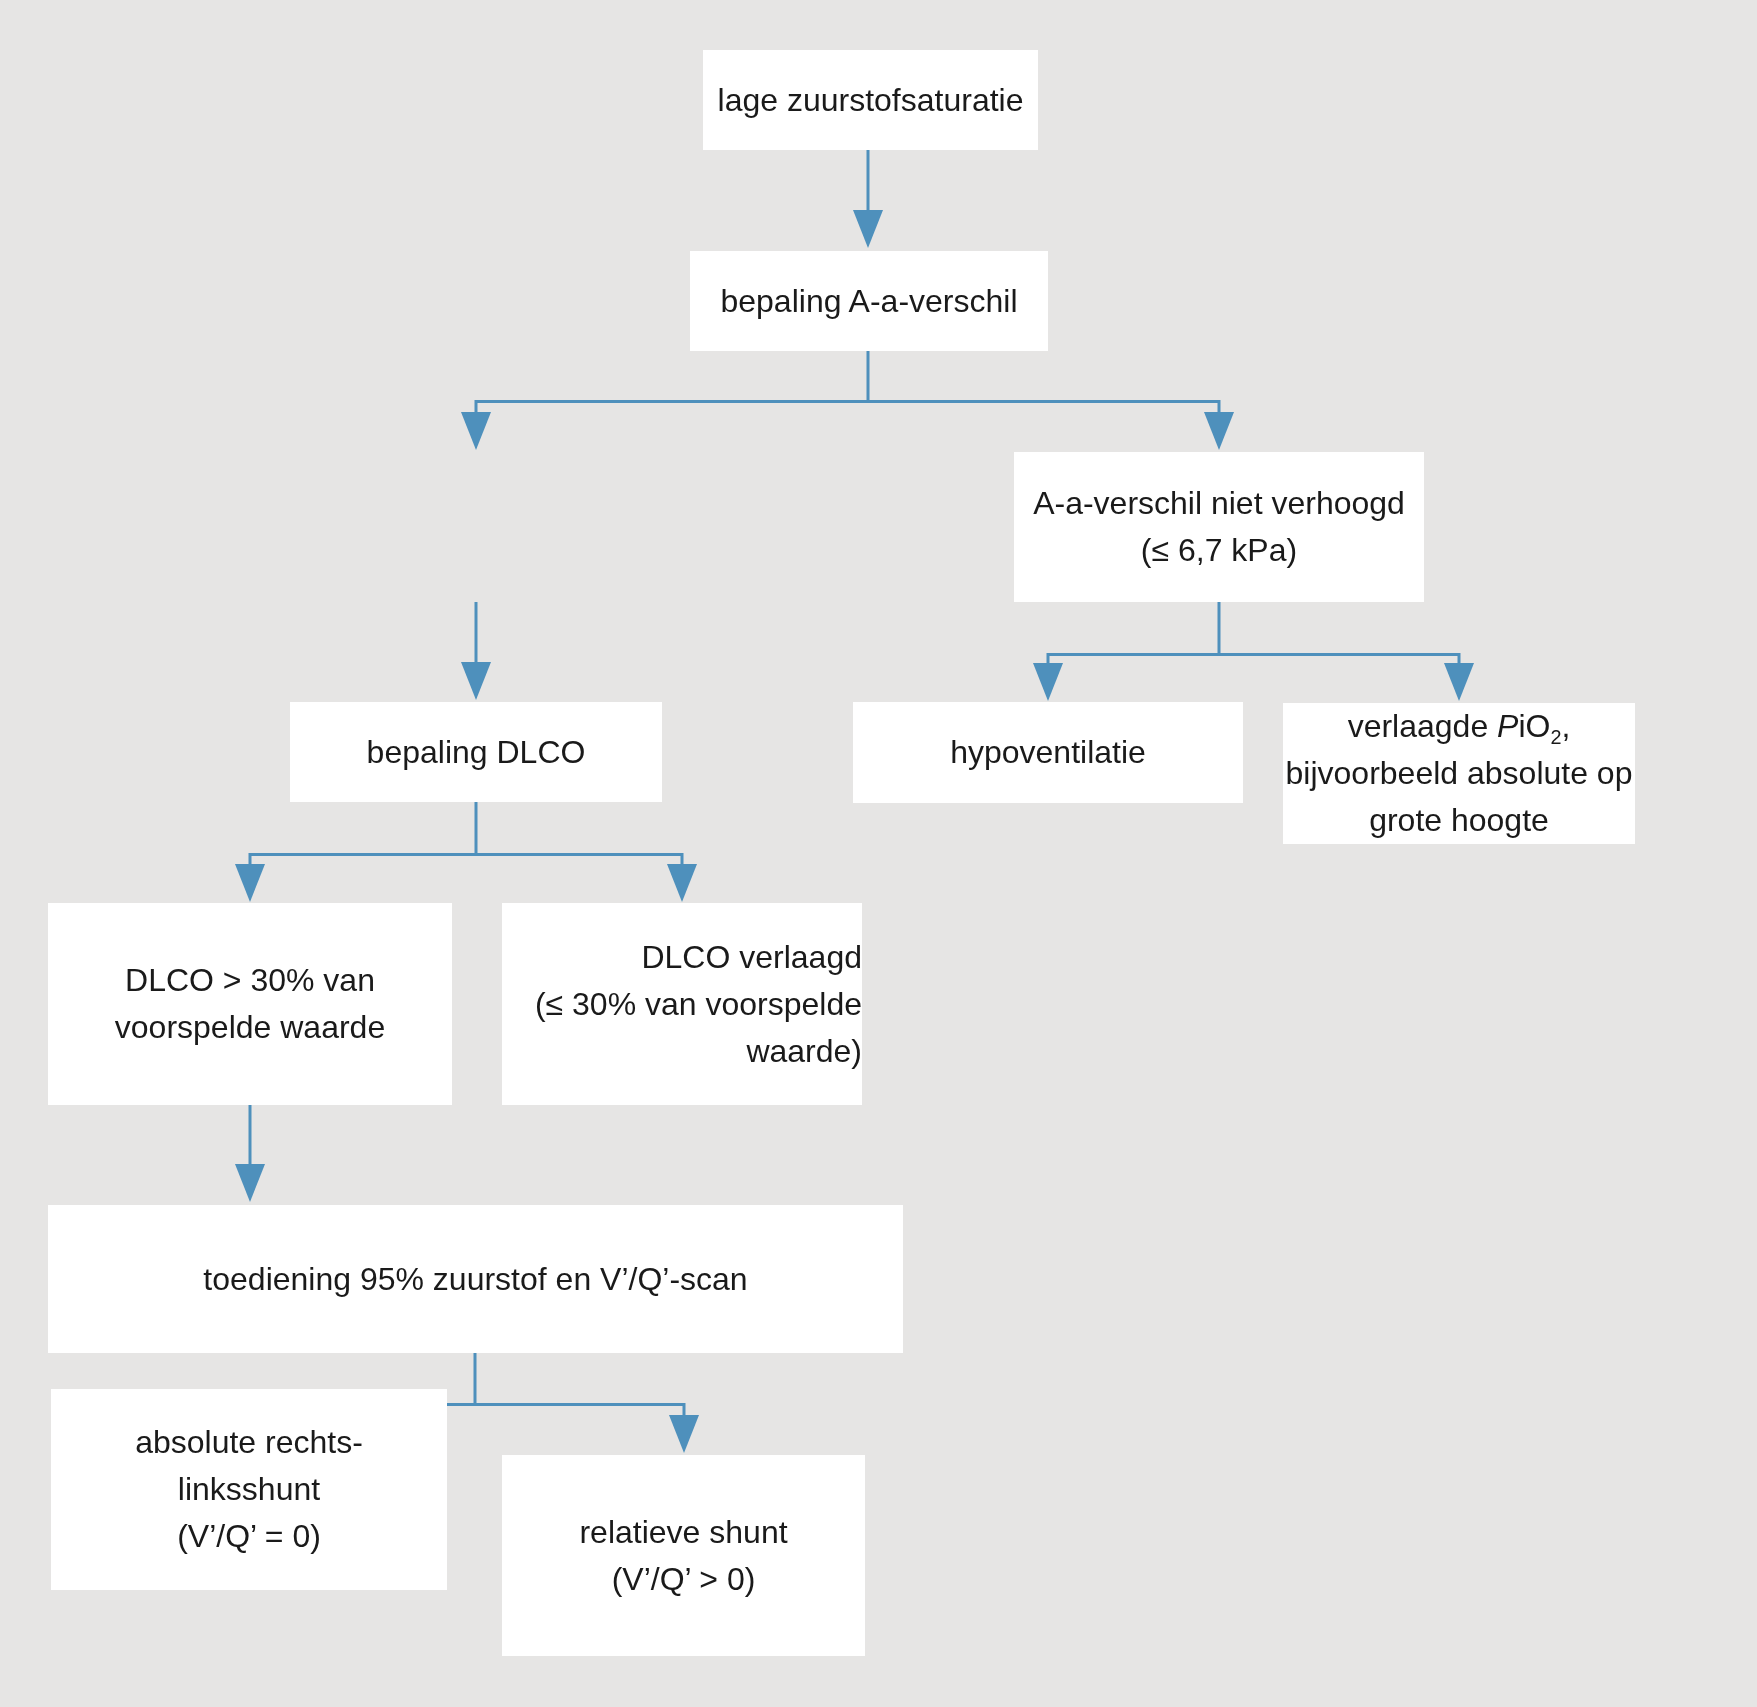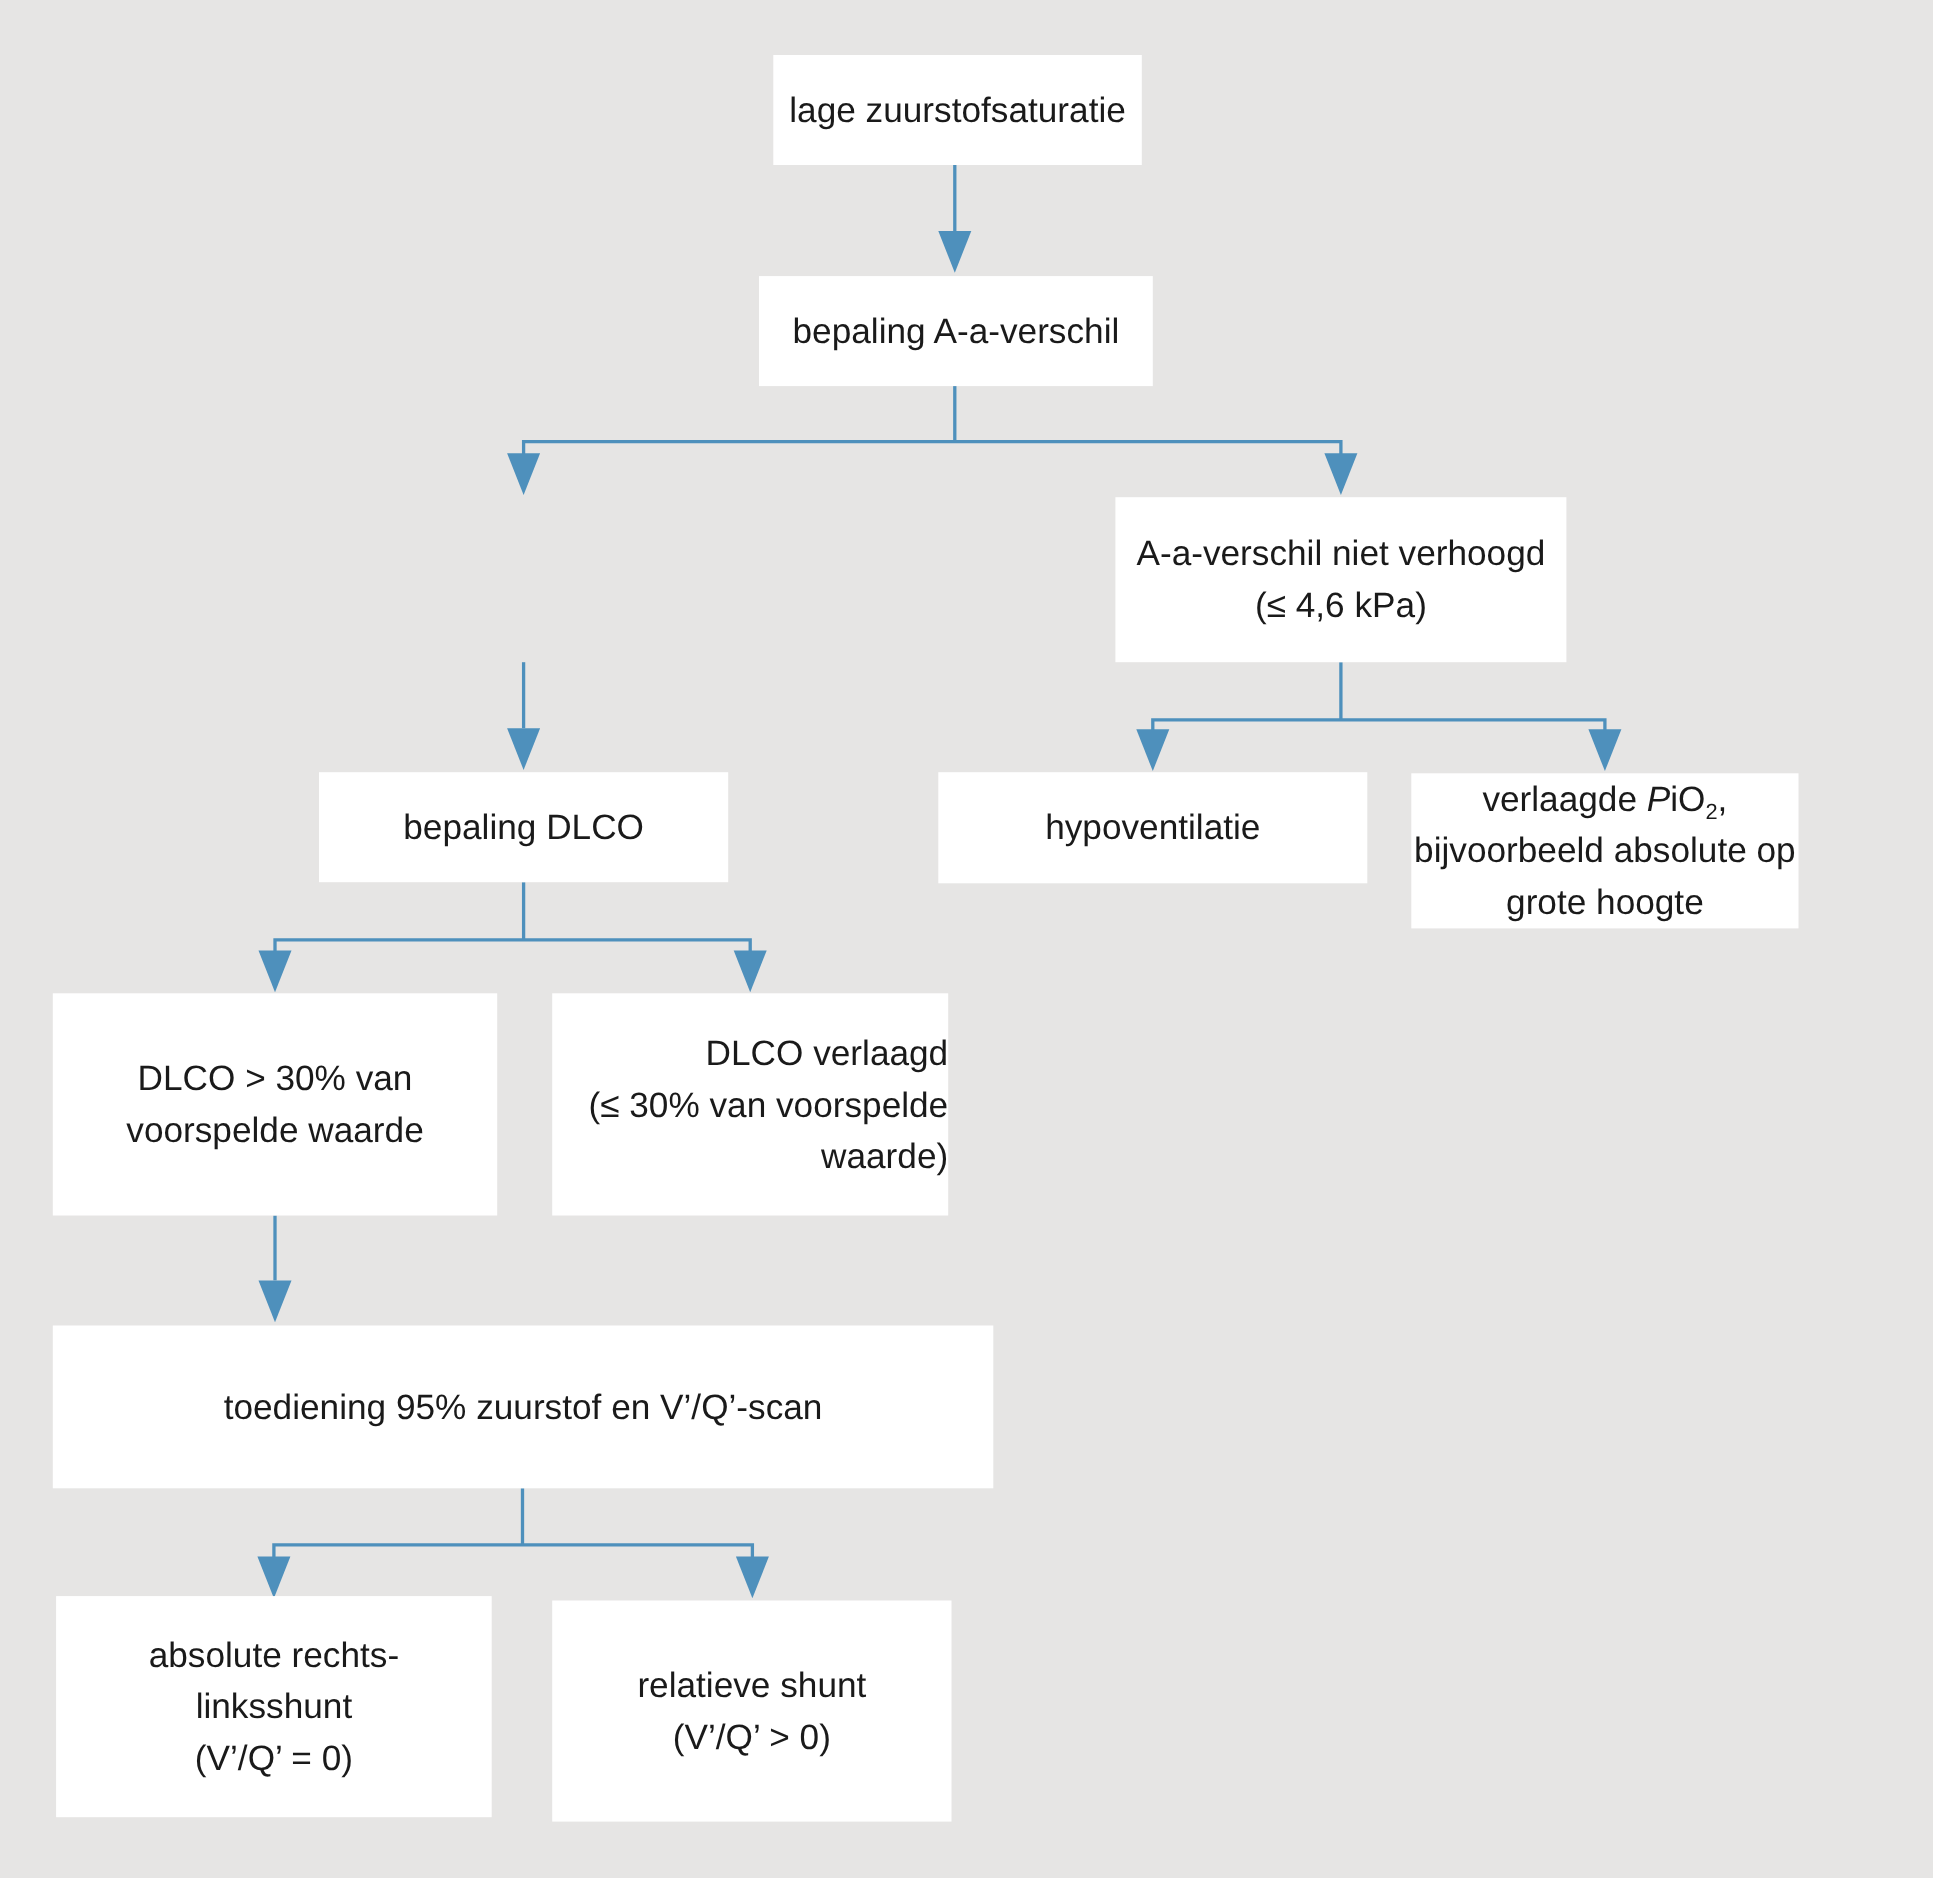--- a/index.html
+++ b/index.html
@@ -94,21 +94,21 @@
     <div class="line">lage zuurstofsaturatie</div>
   </div>
 
   <div class="node" style="left:690px; top:251px; width:358px; height:100px;">
     <div class="line">bepaling A-a-verschil</div>
   </div>
 
 
   <div class="node" style="left:1014px; top:452px; width:410px; height:150px;">
     <div class="line">A-a-verschil niet verhoogd</div>
-    <div class="line">(≤ 4,6 kPa)</div>
+    <div class="line">(≤ 6,7 kPa)</div>
   </div>
 
   <div class="node" style="left:290px; top:702px; width:372px; height:100px;">
     <div class="line">bepaling DLCO</div>
   </div>
 
   <div class="node" style="left:853px; top:702px; width:390px; height:101px;">
     <div class="line">hypoventilatie</div>
   </div>
 
@@ -126,21 +126,21 @@
   <div class="node" style="left:502px; top:903px; width:360px; height:202px;text-align:right;">
     <div class="line">DLCO verlaagd</div>
     <div class="line">(≤ 30% van voorspelde</div>
     <div class="line">waarde)</div>
   </div>
 
   <div class="node" style="left:48px; top:1205px; width:855px; height:148px;">
     <div class="line">toediening 95% zuurstof en V’/Q’-scan</div>
   </div>
 
-  <div class="node" style="left:51px; top:1451px; width:396px; height:201px;">
+  <div class="node" style="left:51px; top:1389px; width:396px; height:201px;">
     <div class="line">absolute rechts-</div>
     <div class="line">linksshunt</div>
     <div class="line">(V’/Q’ = 0)</div>
   </div>
 
   <div class="node" style="left:502px; top:1455px; width:363px; height:201px;">
     <div class="line">relatieve shunt</div>
     <div class="line">(V’/Q’ &gt; 0)</div>
   </div>
 

